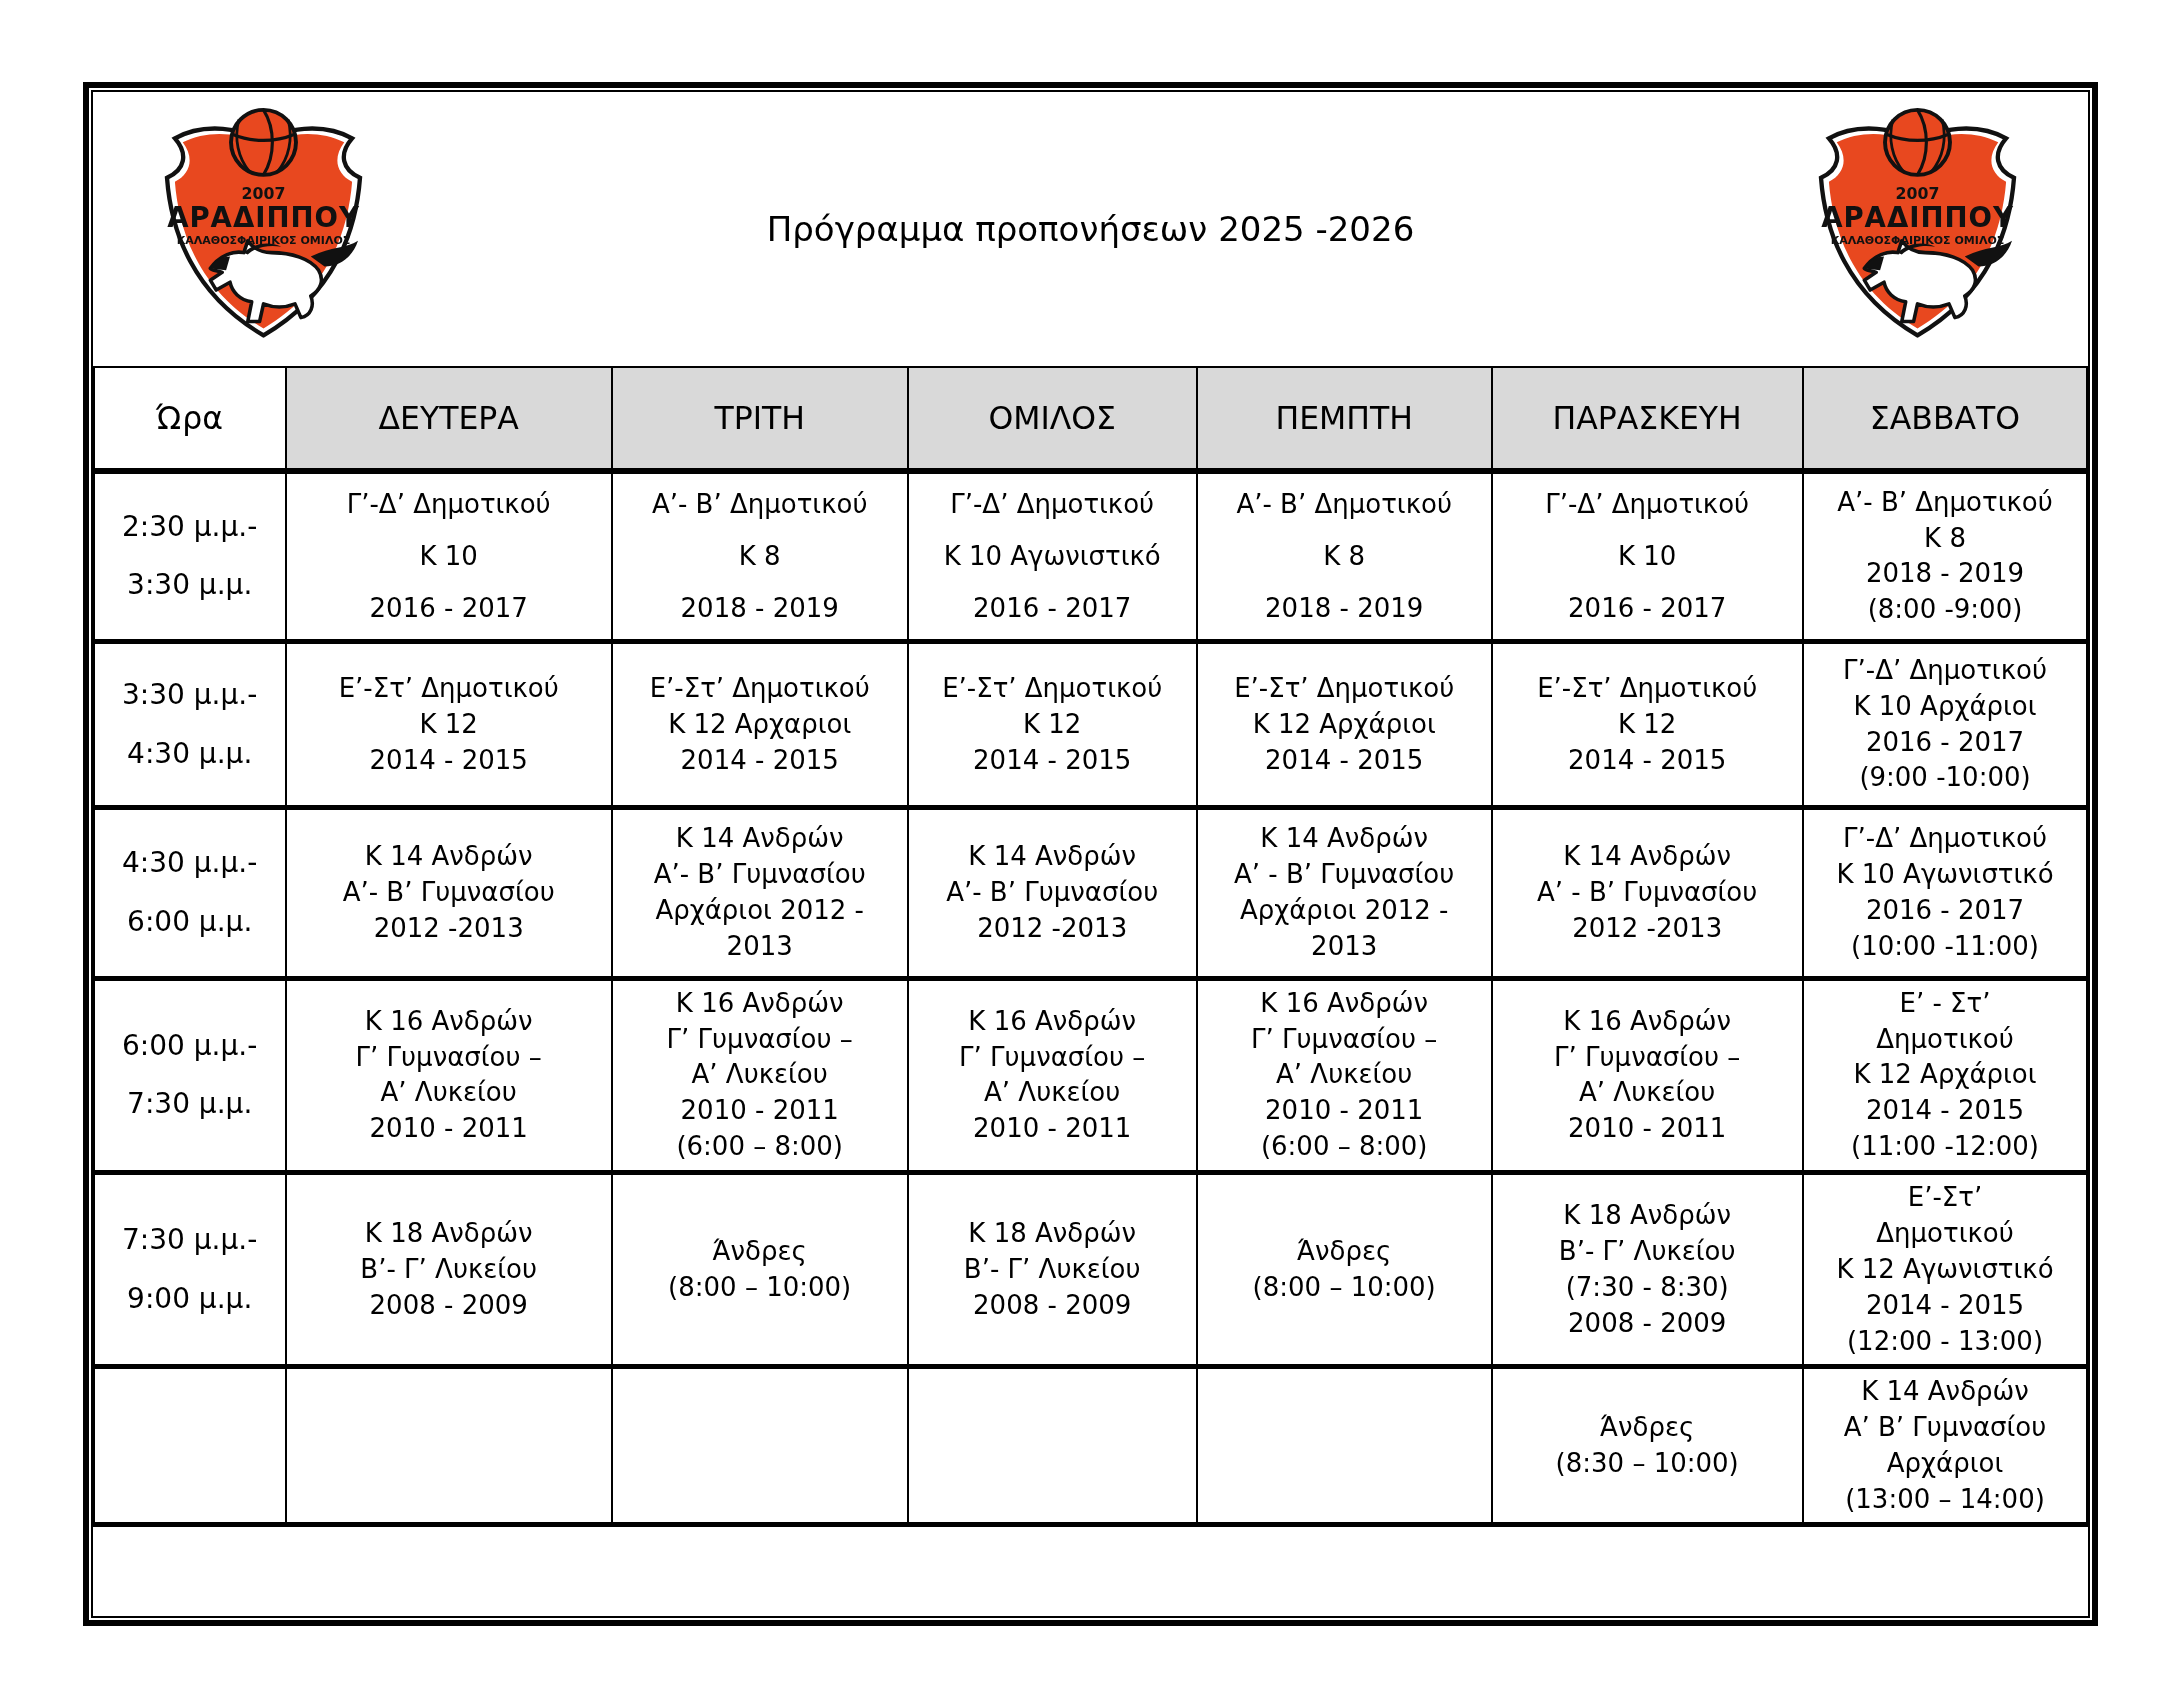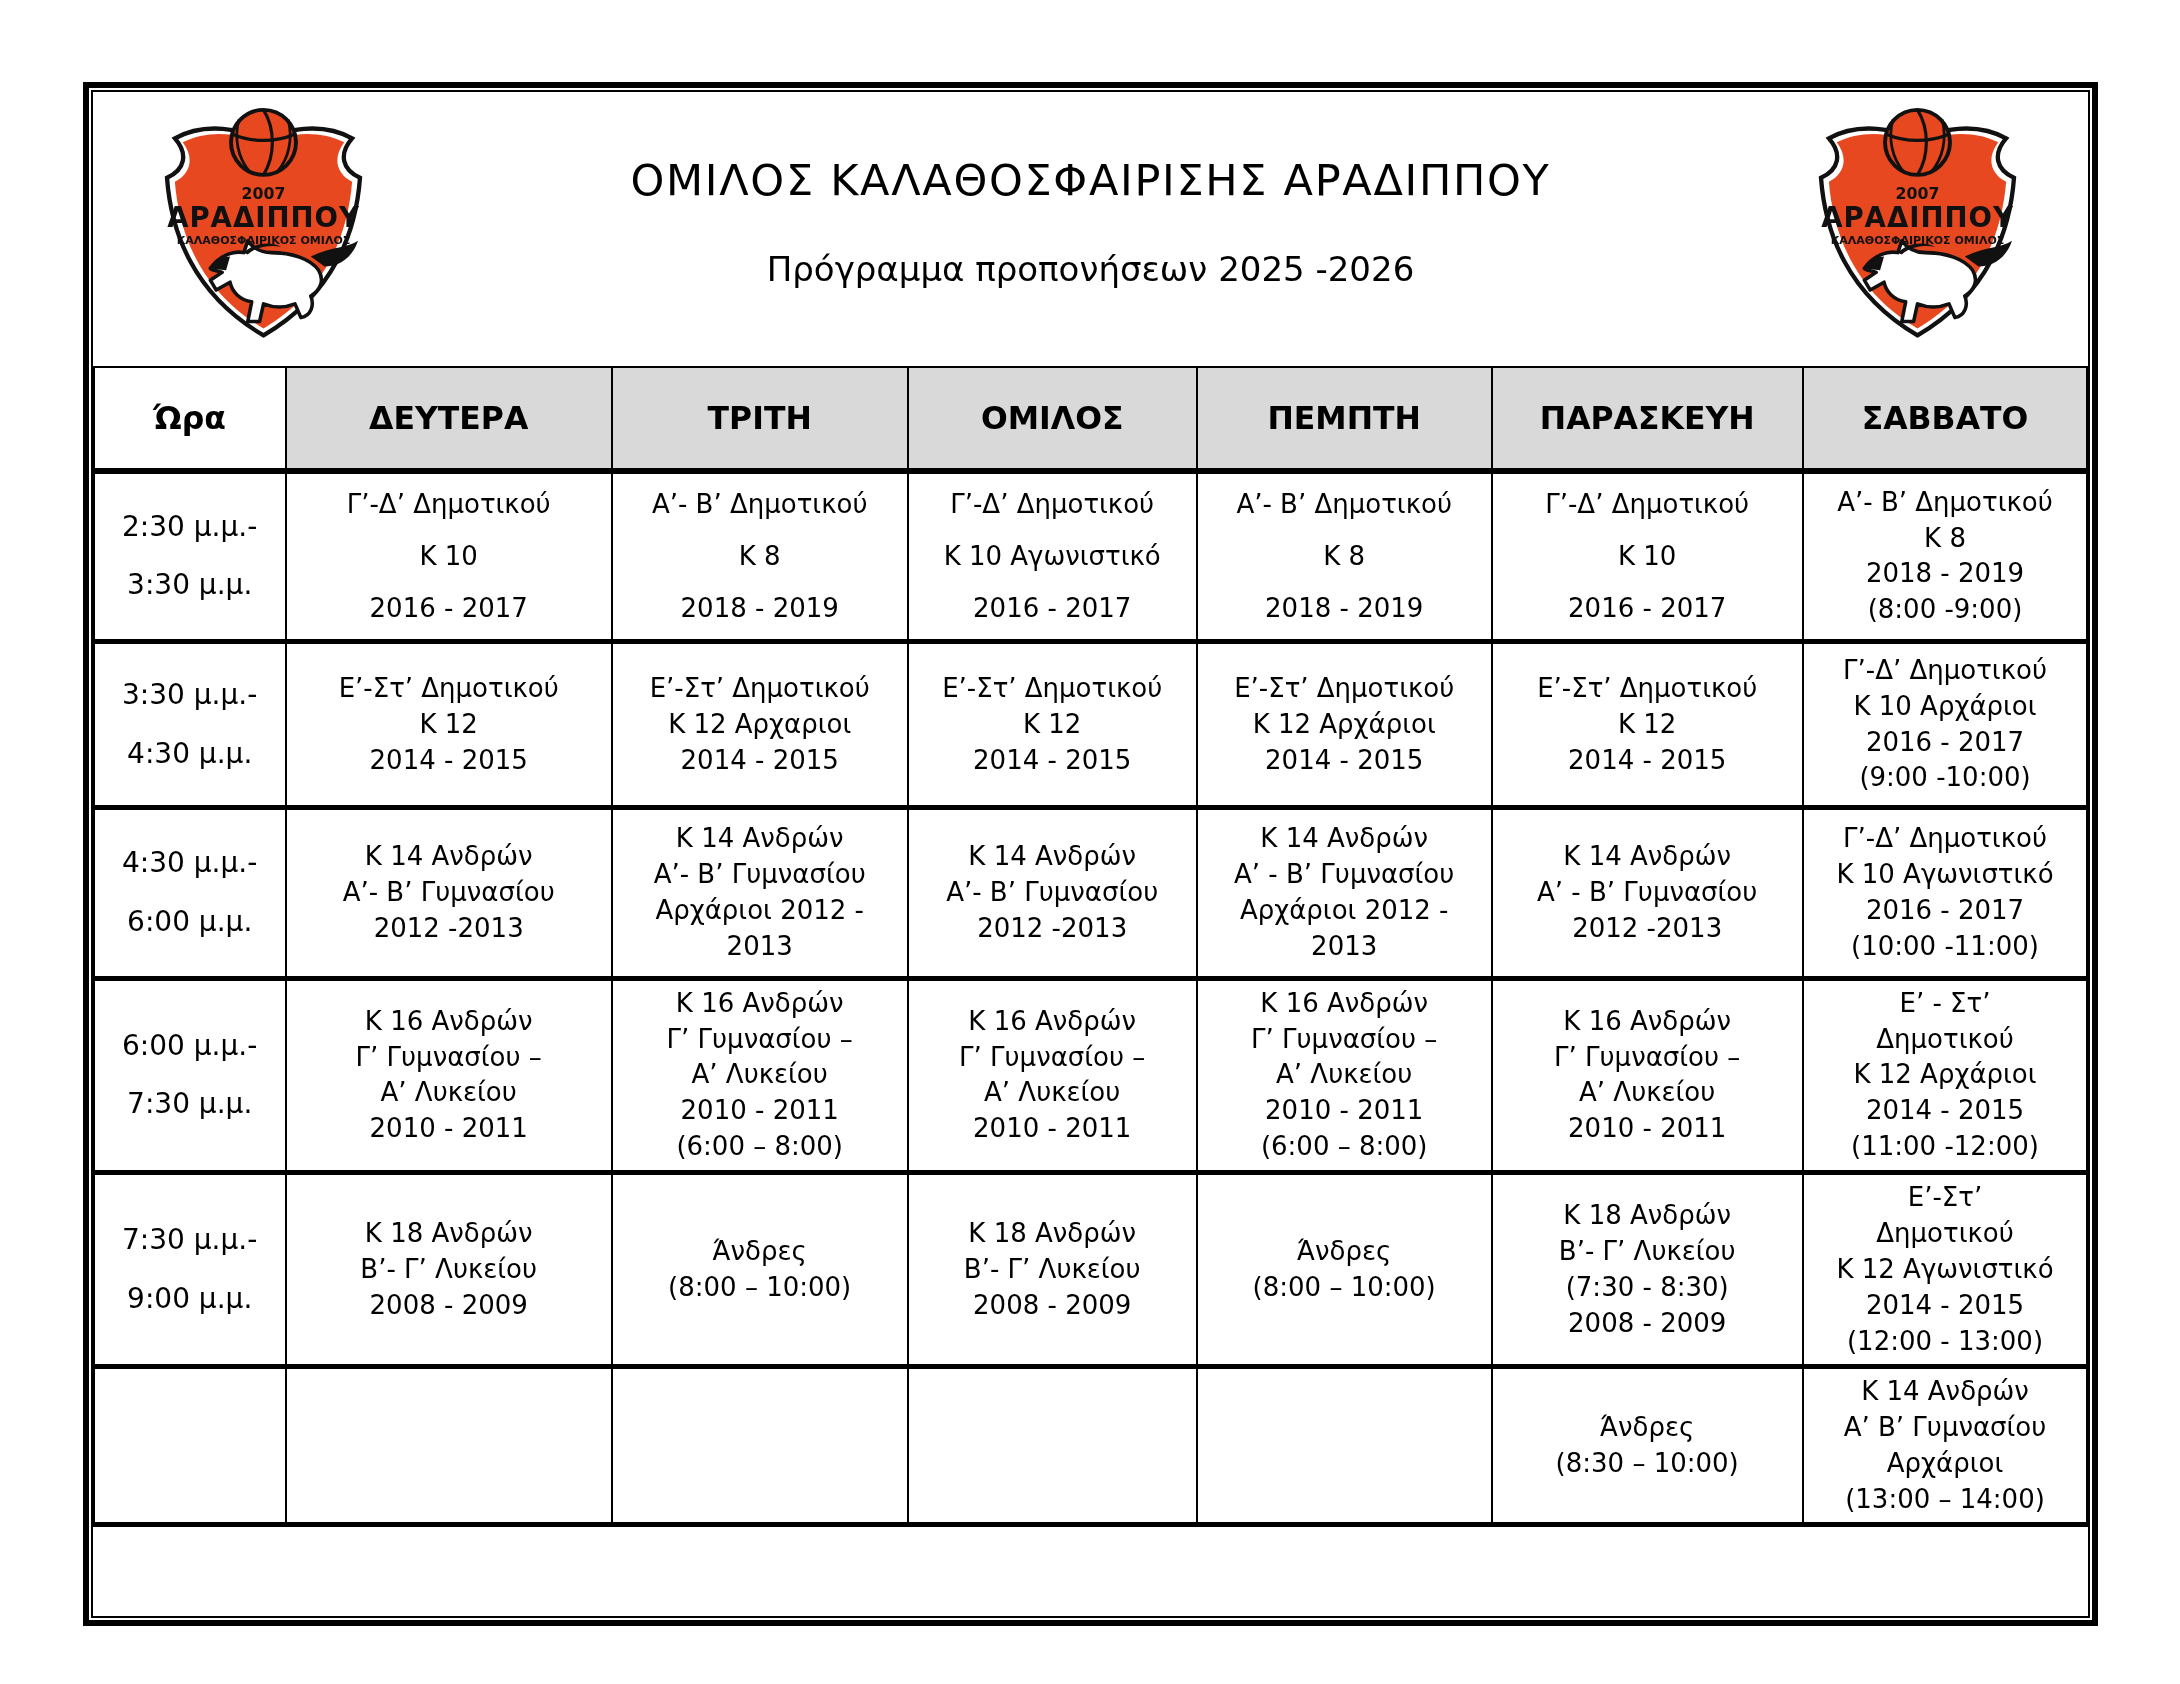--- a/index.html
+++ b/index.html
@@ -31,21 +31,21 @@
   table.schedule{
     width:100%;border-collapse:collapse;table-layout:fixed;flex:1 1 auto;
   }
   table.schedule th,table.schedule td{
     border-left:2.6px solid #000;border-right:2.6px solid #000;
     text-align:center;vertical-align:middle;
     padding:3.4px 5.1px;box-sizing:border-box;
     white-space:pre-line;overflow:hidden;
   }
   table.schedule th{
-    background:#d9d9d9;font-size:31.5px;font-weight:700;
+    background:#d9d9d9;font-size:31.5px;font-weight:400;
     border-bottom:6px solid #000;border-top:2.6px solid #000;
     height:104px;
   }
   table.schedule th.time-head{background:#ffffff;}
   table.schedule td{
     font-size:26px;line-height:1.38;border-bottom:5.1px solid #000;
   }
   table.schedule td.time-cell{
     font-size:28px;line-height:2.1;
   }
@@ -86,21 +86,20 @@
           <g>
             <path d="M84,79 C94,74 102,75 108,71 C105,80 98,84 91,84 Z" fill="#111111"></path>
             <path d="M33,85 C38,78 45,76 50,77 L52,71 C55,75 59,77 64,77 C74,77 84,80 88,86 C91,91 89,96 84,99 C86,104 84,109 79,110 L76,103 C71,105 65,105 60,103 L58,112 L52,112 L54,102 C48,101 44,97 43,92 L36,96 L33,91 L39,87 C36,86 34,86 33,85 Z" fill="#ffffff" stroke="#111111" stroke-width="1.8" stroke-linejoin="round"></path>
             <path d="M50,77 C55,72 63,71 69,74 C63,73 56,74 52,78 Z" fill="#111111"></path>
             <path d="M33,85 C35,81 39,79 43,79 L41,86 Z" fill="#111111"></path>
           </g>
         </svg>
       </div>
 
       <div class="title-box">
-        <div class="main-title">ΟΜΙΛΟΣ ΚΑΛΑΘΟΣΦΑΙΡΙΣΗΣ ΑΡΑΔΙΠΠΟΥ</div>
         <div class="sub-title">Πρόγραμμα προπονήσεων 2025 -2026</div>
       </div>
 
       <div class="logo-box">
         <svg viewBox="0 0 120 130">
           <path d="M60,22 C51,13 29,11 15,19 C22,27 20,35 11,39 C13,66 24,98 60,119 C96,98 107,66 109,39 C100,35 98,27 105,19 C91,11 69,13 60,22 Z" fill="#ffffff" stroke="#111111" stroke-width="2.2"></path>
           <path d="M60,24 C52,16 32,14 19,21 C25,29 23,37 15,41 C17,66 27,96 60,115.5 C93,96 103,66 105,41 C97,37 95,29 101,21 C88,14 68,16 60,24 Z" fill="#e8481f" stroke="none"></path>
           <g>
             <circle cx="60" cy="21" r="16.5" fill="#e8481f" stroke="#111111" stroke-width="2"></circle>
             <path d="M60,4.5 C66,14 66,28 60,37.5" fill="none" stroke="#111111" stroke-width="1.6"></path>

